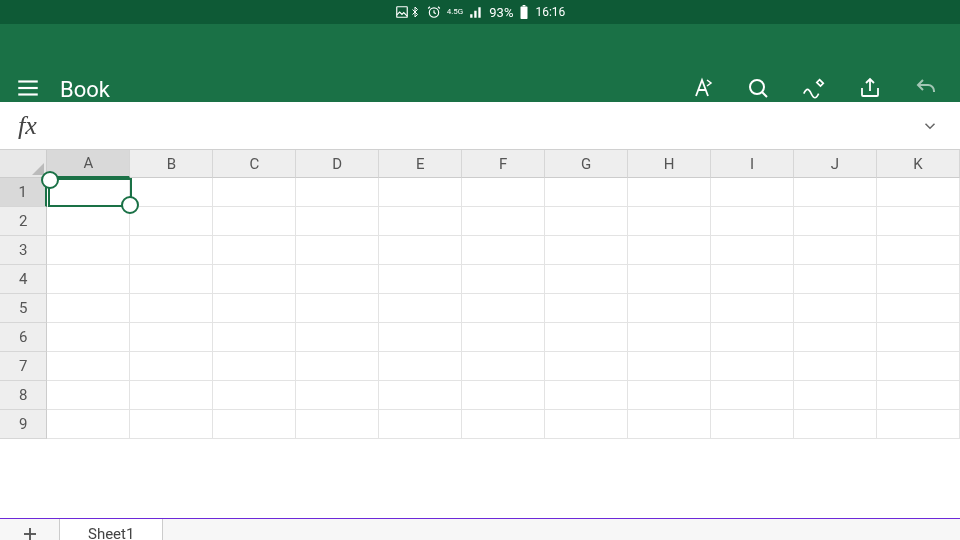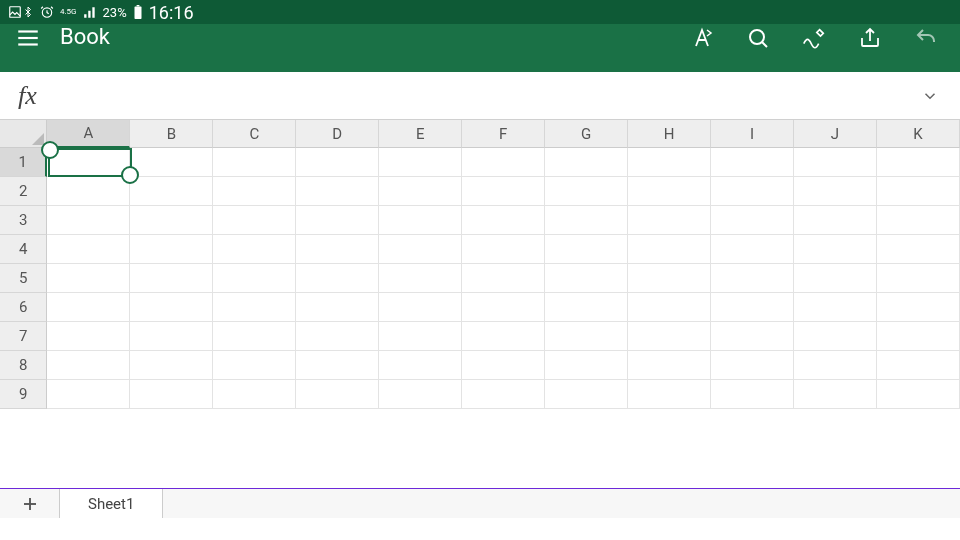--- a/index.html
+++ b/index.html
@@ -1,24 +1,24 @@
 <!DOCTYPE html>
 <html><head>
 <meta charset="utf-8">
 <style>
   * { box-sizing: border-box; margin: 0; padding: 0; }
   html, body { width: 960px; height: 540px; font-family: -apple-system, "Segoe UI", Roboto, Arial, sans-serif; overflow: hidden; background: #fff; }
   .status-bar {
     height: 24px; background: #0e5a36; color: #fff; display: flex; align-items: center;
-    justify-content: flex-start; padding: 0 8px; font-size: 13px;
+    justify-content: center; padding: 0 8px; font-size: 13px;
   }
   .status-left, .status-right { display: flex; align-items: center; gap: 6px; }
   .status-right span { display: inline-flex; align-items: center; }
   .app-bar {
-    height: 48px; background: #1a7146; color: #fff; display: flex; align-items: flex-start;
+    height: 78px; background: #1a7146; color: #fff; display: flex; align-items: flex-end;
     padding: 0 14px; gap: 18px;
   }
   .app-bar .title { font-size: 22px; font-weight: 400; flex: 1; }
   .app-bar .actions { display: flex; align-items: center; gap: 28px; margin-right: 6px; }
   .icon-btn { width: 28px; height: 28px; display: inline-flex; align-items: center; justify-content: center; cursor: pointer; }
   .formula-bar {
     height: 48px; background: #fff; border-bottom: 1px solid #d0d0d0; display: flex; align-items: center; padding: 0 18px;
   }
   .formula-bar .fx { font-family: "Times New Roman", serif; font-style: italic; font-size: 26px; color: #444; }
   .formula-input { flex: 1; height: 100%; border: none; outline: none; font-size: 18px; margin-left: 16px; }
@@ -88,28 +88,28 @@
           <circle cx="12" cy="13" r="8"></circle>
           <path d="M12 9v4l3 2M5 3L2 6M22 6l-3-3"></path>
         </svg>
     </span>
     <span style="font-size:8px;line-height:8px">4.5G</span>
     <span>
       <svg width="14" height="12" viewBox="0 0 24 20" fill="#fff">
           <path d="M2 20h4v-6H2zM9 20h4V8H9zM16 20h4V2h-4z"></path>
         </svg>
     </span>
-    <span>23%</span>
+    <span>93%</span>
     <span>
       <svg width="10" height="14" viewBox="0 0 12 20" fill="#fff">
           <rect x="1" y="2" width="10" height="18" rx="1"></rect>
           <rect x="4" y="0" width="4" height="2"></rect>
         </svg>
     </span>
-    <span style="font-size:18px">16:16</span>
+    <span style="font-size:12px">16:16</span>
   </div>
 </div>
 
 <div class="app-bar">
   <span class="icon-btn">
     <svg width="26" height="26" viewBox="0 0 24 24" fill="none" stroke="#fff" stroke-width="2">
         <line x1="3" y1="6" x2="21" y2="6"></line>
         <line x1="3" y1="12" x2="21" y2="12"></line>
         <line x1="3" y1="18" x2="21" y2="18"></line>
       </svg>

